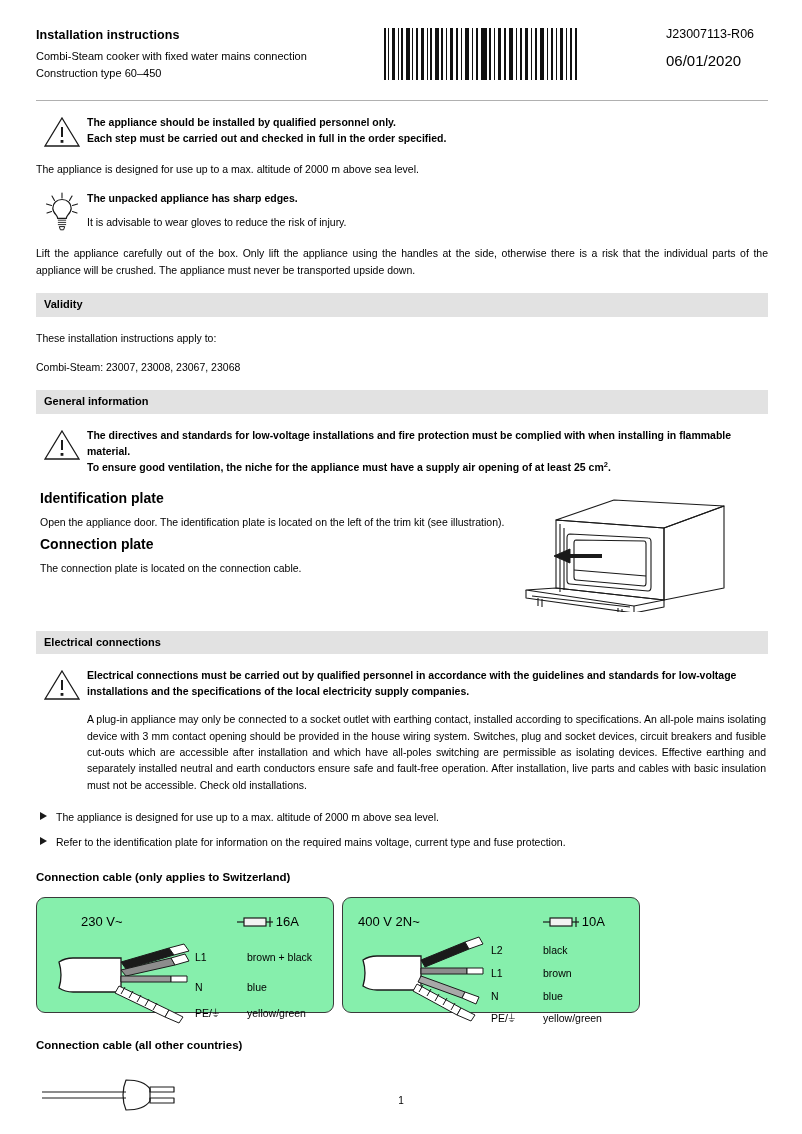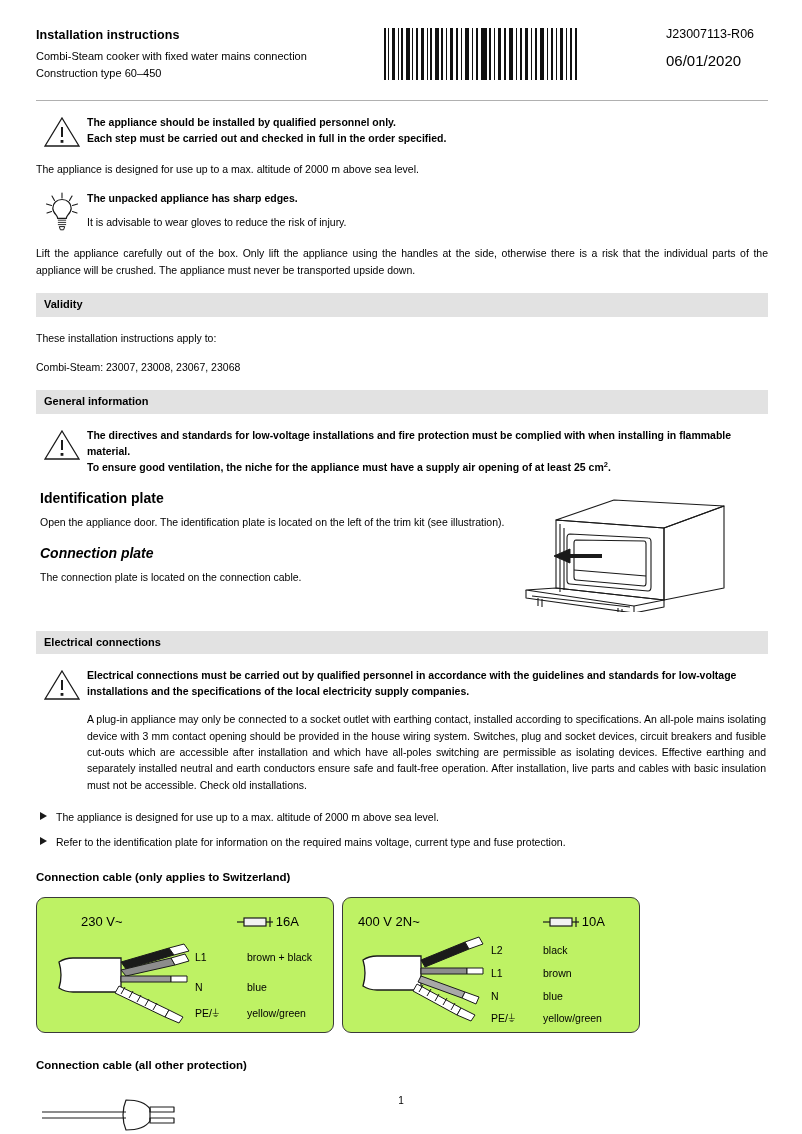--- a/index.html
+++ b/index.html
@@ -127,21 +127,21 @@
   .id-col-figure {
     flex: 1;
     padding-left: 8px;
     padding-top: 2px;
   }
   .sub-head {
     font-size: 14px;
     font-weight: bold;
     margin: 0 0 8px 0;
   }
-  .sub-head.tight { margin-top: 15px; font-style: italic; }
+  .sub-head.tight { margin-top: 6px; }
   .id-col-text p {
     font-size: 10.5px;
     line-height: 1.55;
     margin: 0 0 6px 0;
   }
 
   
   .indented-block {
     margin-left: 51px;
     font-size: 10.5px;
@@ -175,23 +175,23 @@
 
   
   .cable-boxes {
     display: flex;
     gap: 8px;
     margin-top: 14px;
   }
   .cable-box {
     border: 1px solid #3a3a3a;
     border-radius: 9px;
-    height: 136px;
+    height: 116px;
     position: relative;
-    background: #bef264;
+    background: #86efac;
   }
   .cable-box.left { width: 298px; flex: 0 0 298px; }
   .cable-box.right { width: 298px; flex: 0 0 298px; }
   .cb-voltage {
     position: absolute;
     top: 16px;
     left: 44px;
     font-size: 13px;
     white-space: nowrap;
   }
@@ -566,21 +566,21 @@
         <span class="tag">N</span>
         <span class="val">blue</span>
       </div>
       <div class="cb-legend" style="left:148px; top:115px;">
         <span class="tag">PE/⏚</span>
         <span class="val">yellow/green</span>
       </div>
     </div>
   </div>
 
-  <h3 class="block-head" style="margin-top:26px;">Connection cable (all other protection)</h3>
+  <h3 class="block-head" style="margin-top:26px;">Connection cable (all other countries)</h3>
 
   <div class="plug-wrap">
     <svg width="160" height="50" viewBox="0 0 160 50">
       <g fill="none" stroke="#1a1a1a" stroke-width="1.2" stroke-linejoin="round">
 
         <line x1="2" y1="21" x2="86" y2="21"></line>
         <line x1="2" y1="27" x2="86" y2="27"></line>
 
         <path d="M86 9 Q104 9 110 18 L110 30 Q104 39 86 39 Q83 32 83 24 Q83 16 86 9 Z"></path>
 

